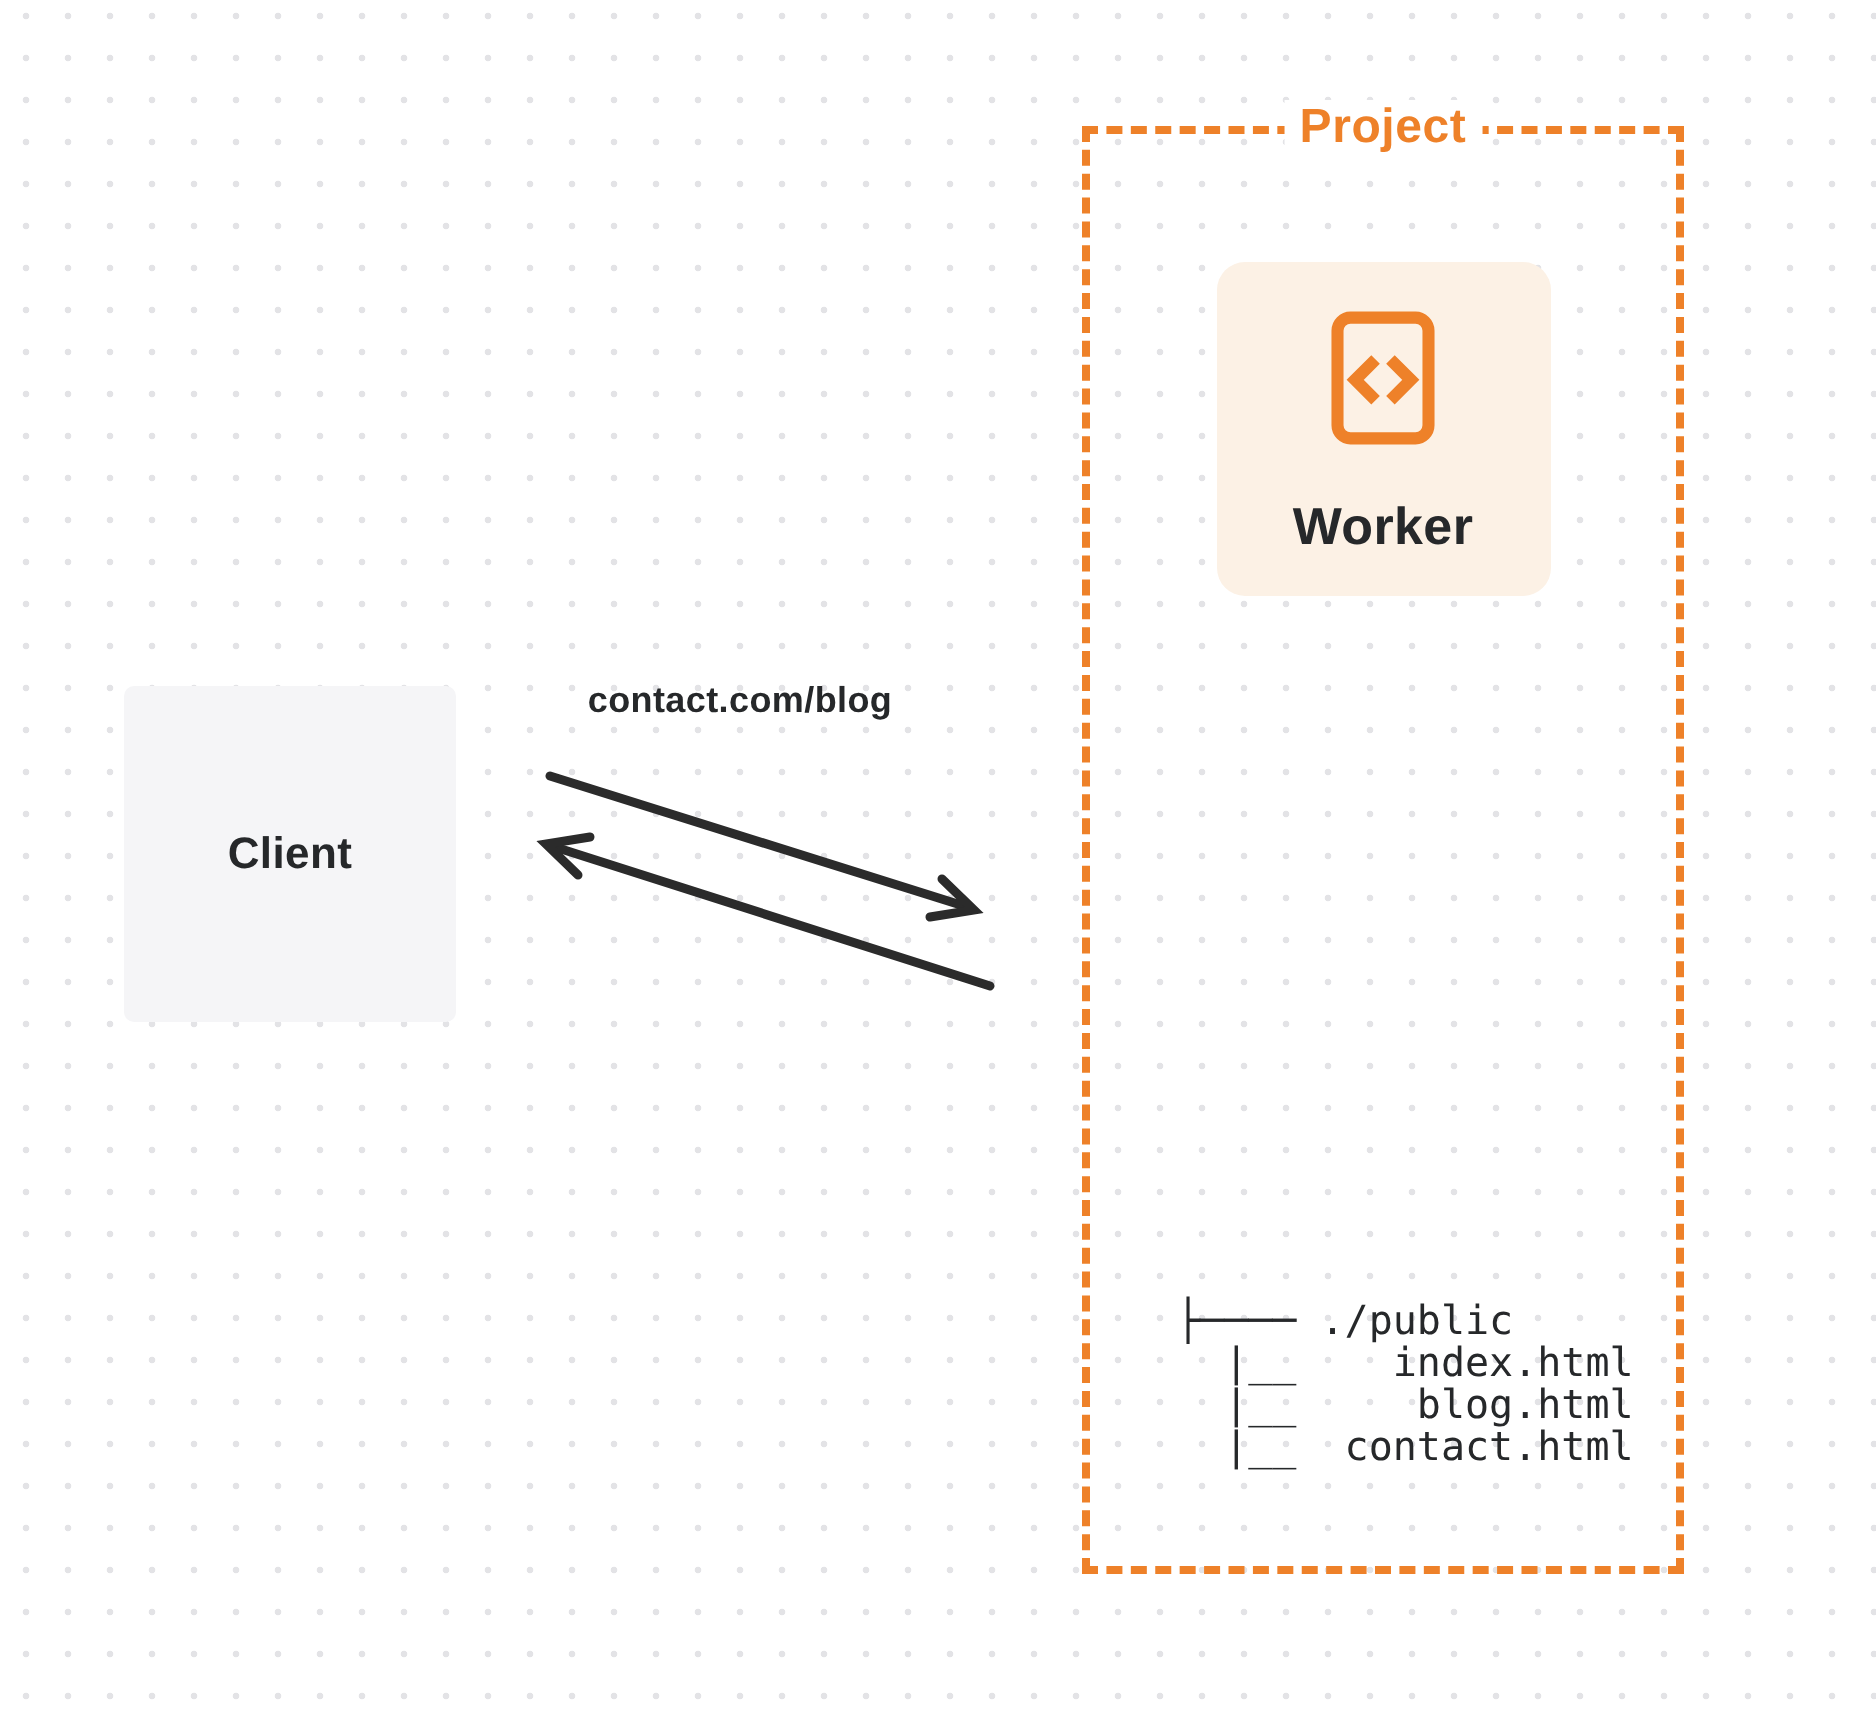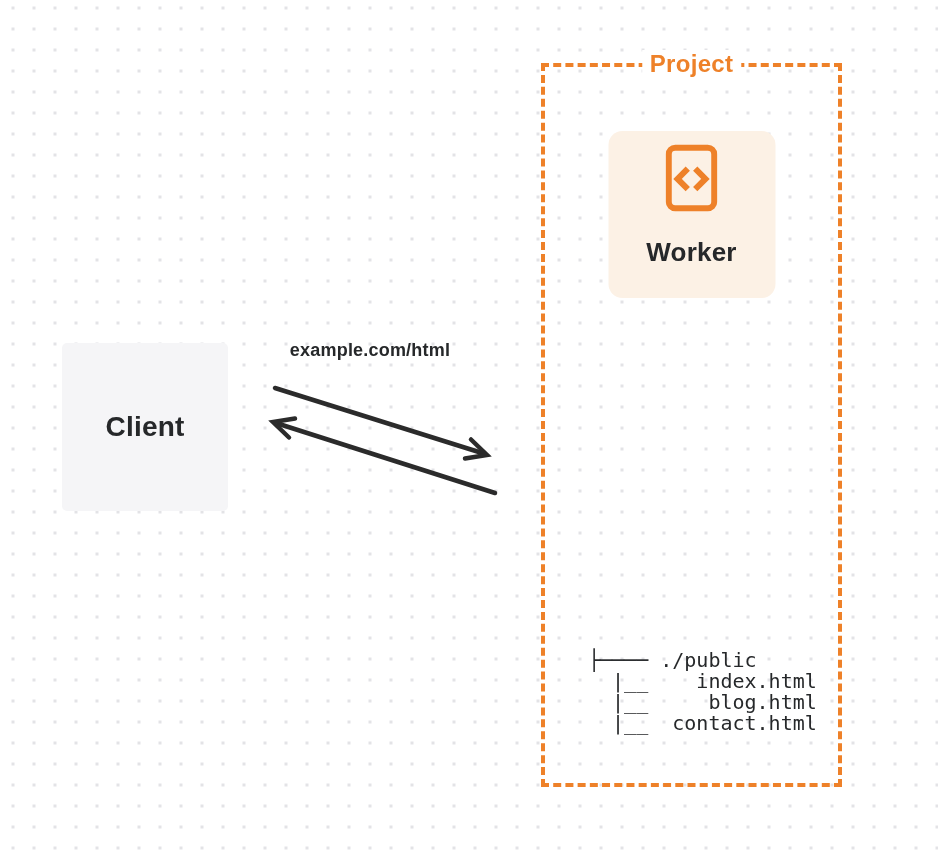--- a/index.html
+++ b/index.html
@@ -26,41 +26,41 @@
   .arrows{position:absolute;inset:0;pointer-events:none;}
   .arrows line,.arrows polyline{
     stroke:var(--arrow);stroke-width:4.5;fill:none;
     stroke-linecap:round;stroke-linejoin:miter;
   }
   .client-box{
     position:absolute;left:62px;top:343px;width:166px;height:168px;
     background:var(--client-bg);border-radius:5px;
     display:flex;align-items:center;justify-content:center;
   }
-  .client-box span{font-size:28px;font-weight:700;letter-spacing:.2px;}
+  .client-box span{font-size:22px;font-weight:700;letter-spacing:.2px;}
   .request-label{
     position:absolute;left:255px;top:340px;width:230px;
     text-align:center;font-size:18px;font-weight:700;letter-spacing:.2px;
   }
   .project-box{
     position:absolute;left:541px;top:63px;width:301px;height:724px;
     border:4px dashed var(--accent);
   }
   .project-label{
     position:absolute;top:-17px;left:50%;transform:translateX(-50%);
     background:#fff;padding:0 8px;
     font-size:24px;font-weight:700;color:var(--accent);letter-spacing:.3px;
     white-space:nowrap;
   }
   .card{
     position:absolute;left:50%;transform:translateX(-50%);
     width:167px;height:167px;background:var(--card-bg);border-radius:14px;
     display:flex;flex-direction:column;align-items:center;
   }
-  .worker-card{top:64px;padding-top:13px;}
+  .worker-card{top:64px;padding-top:24px;}
   .assets-card{top:413px;padding-top:34px;}
   .card .icon{stroke:var(--accent);}
   .card-label{font-size:26px;font-weight:700;letter-spacing:.2px;}
   .worker-card .card-label{margin-top:25px;}
   .assets-card .card-label{margin-top:28px;}
   .file-tree{
     position:absolute;left:43px;top:583px;
     font-family:"DejaVu Sans Mono", monospace;
     font-size:20px;line-height:21px;white-space:pre;
     color:var(--ink);
@@ -79,21 +79,21 @@
     <g>
       <line x1="495" y1="493" x2="279" y2="424"></line>
       <polyline points="295,418.5 273,422 289,437.5"></polyline>
     </g>
   </svg>
 
   <div class="client-box">
     <span>Client</span>
   </div>
 
-  <div class="request-label">example.com/html</div>
+  <div class="request-label">contact.com/blog</div>
 
   <div class="project-box">
     <div class="project-label">Project</div>
 
     <div class="card worker-card">
       <svg class="icon" width="52" height="68" viewBox="0 0 56 72" fill="none">
         <rect x="3.5" y="3.5" width="49" height="65" rx="7" stroke-width="6.5"></rect>
         <polyline points="24,26 13,37 24,48" stroke-width="6.5"></polyline>
         <polyline points="32,26 43,37 32,48" stroke-width="6.5"></polyline>
       </svg>

